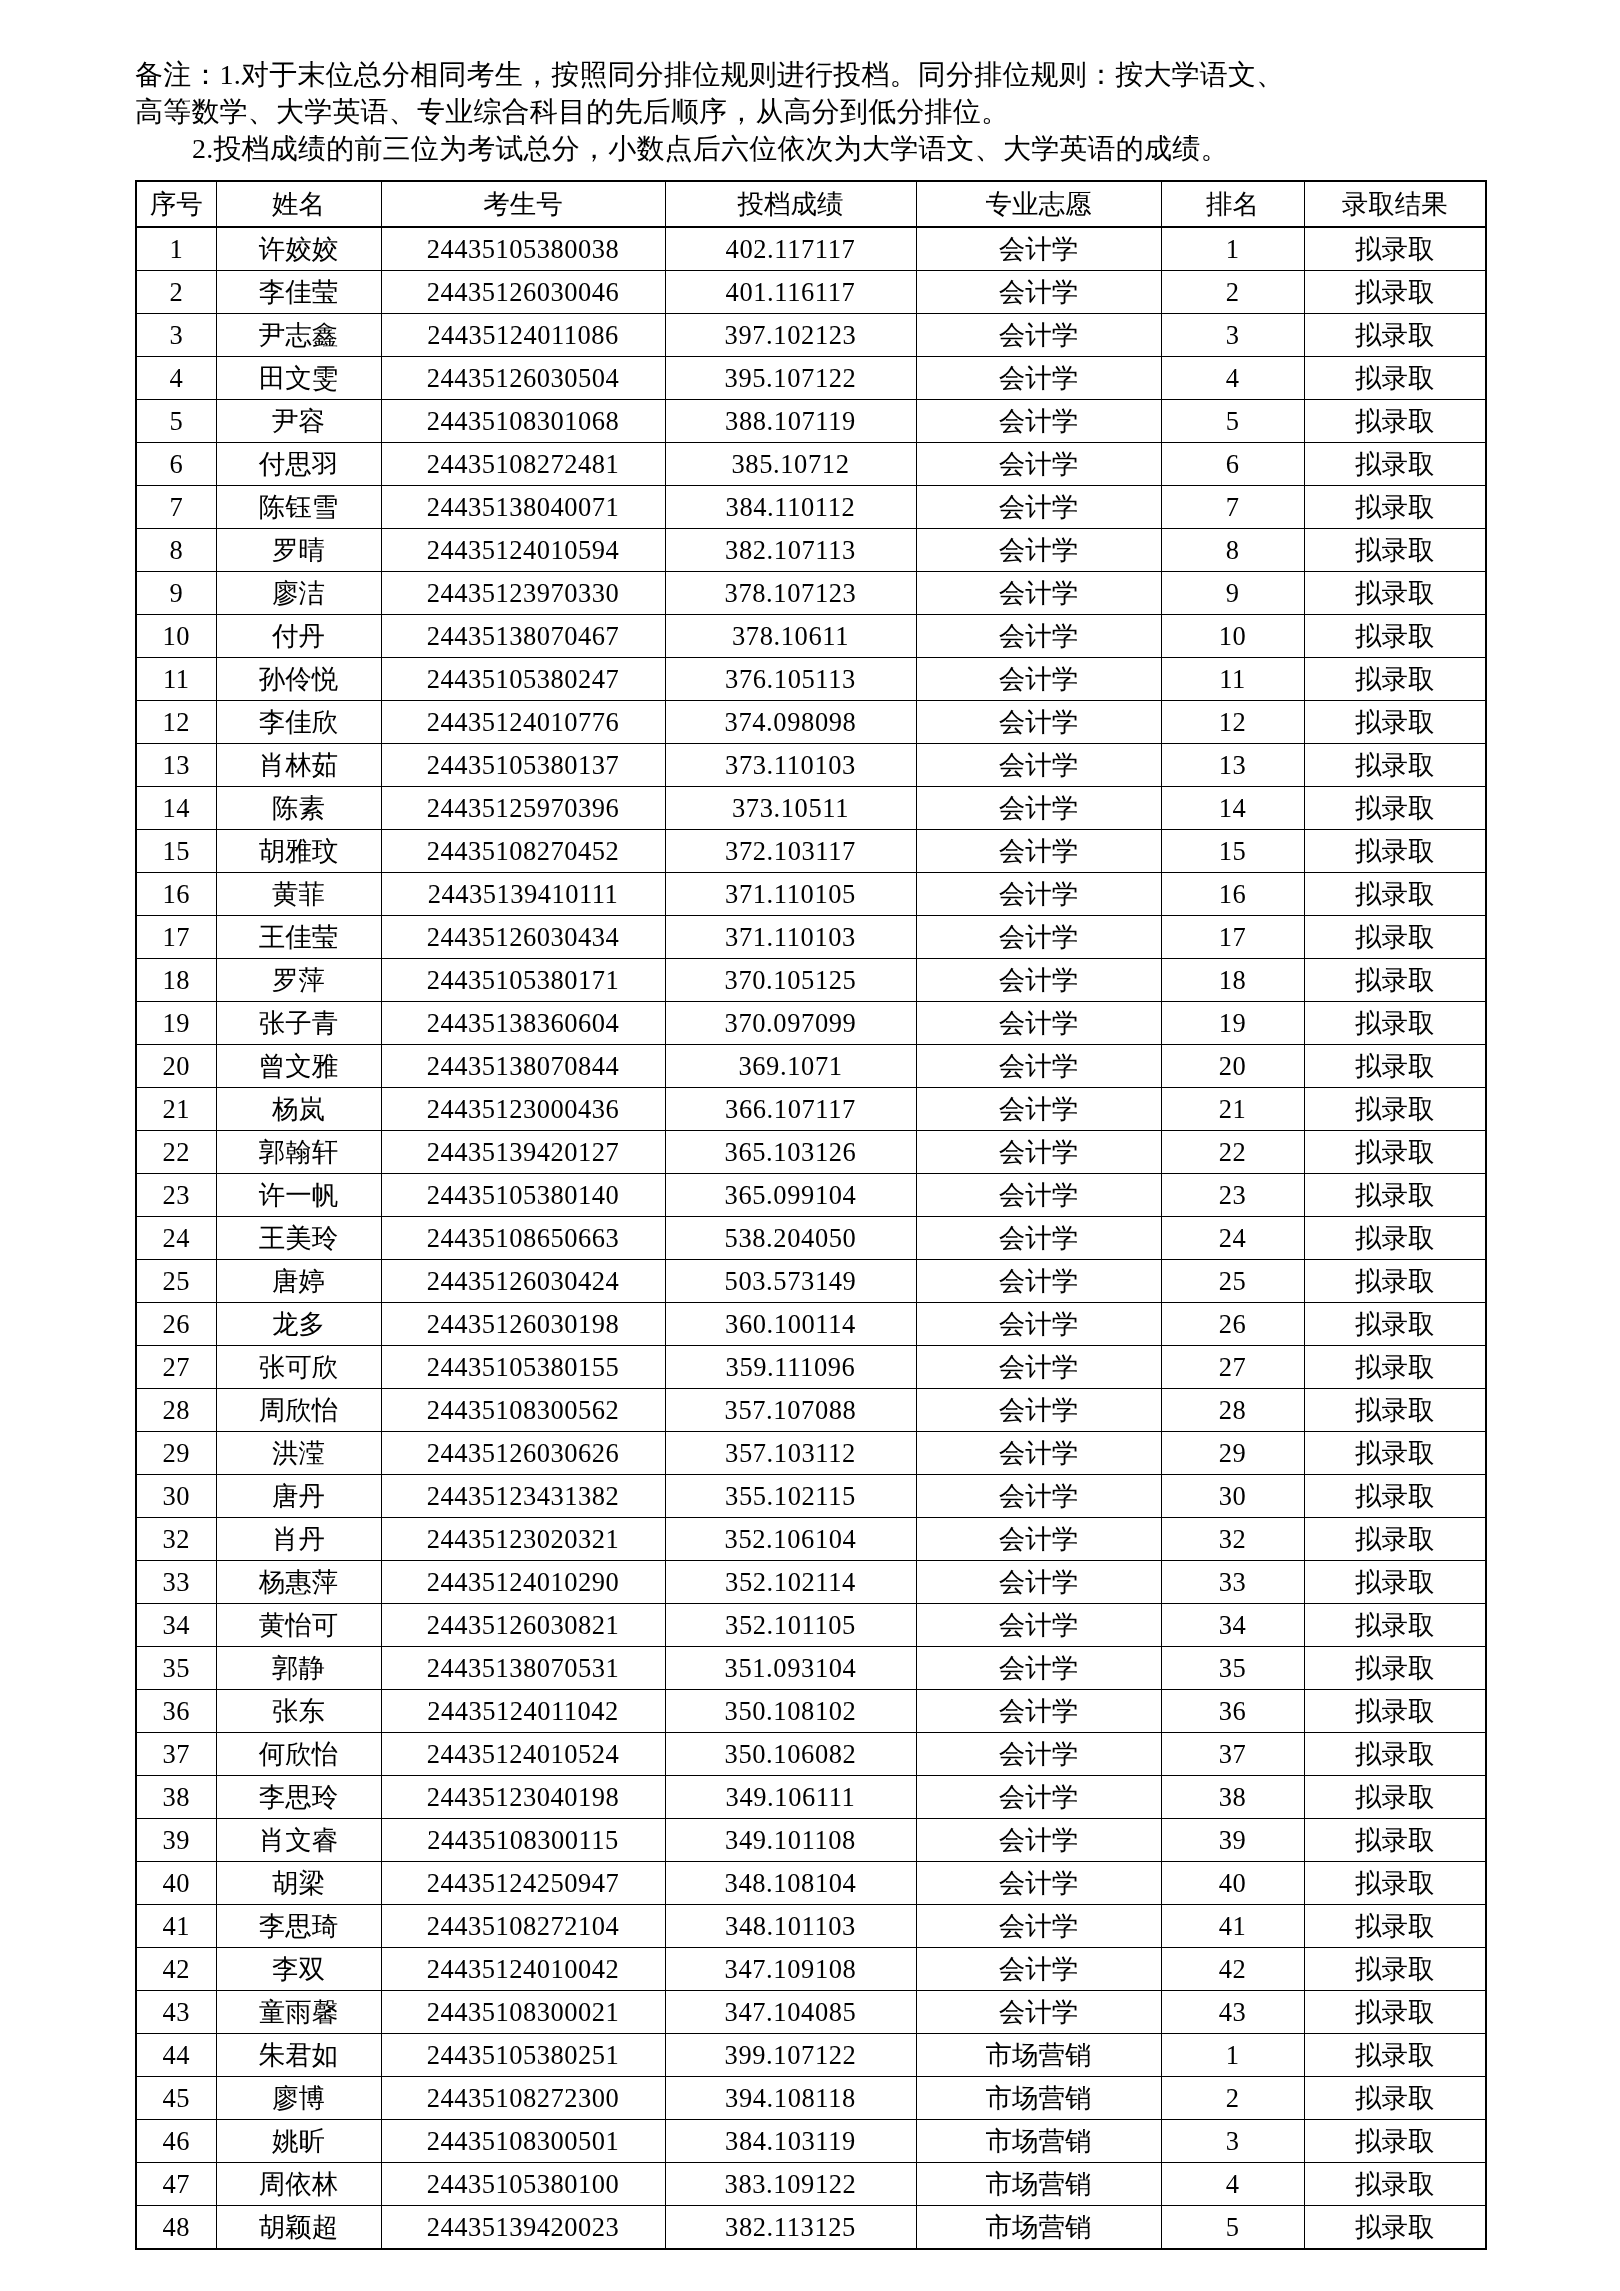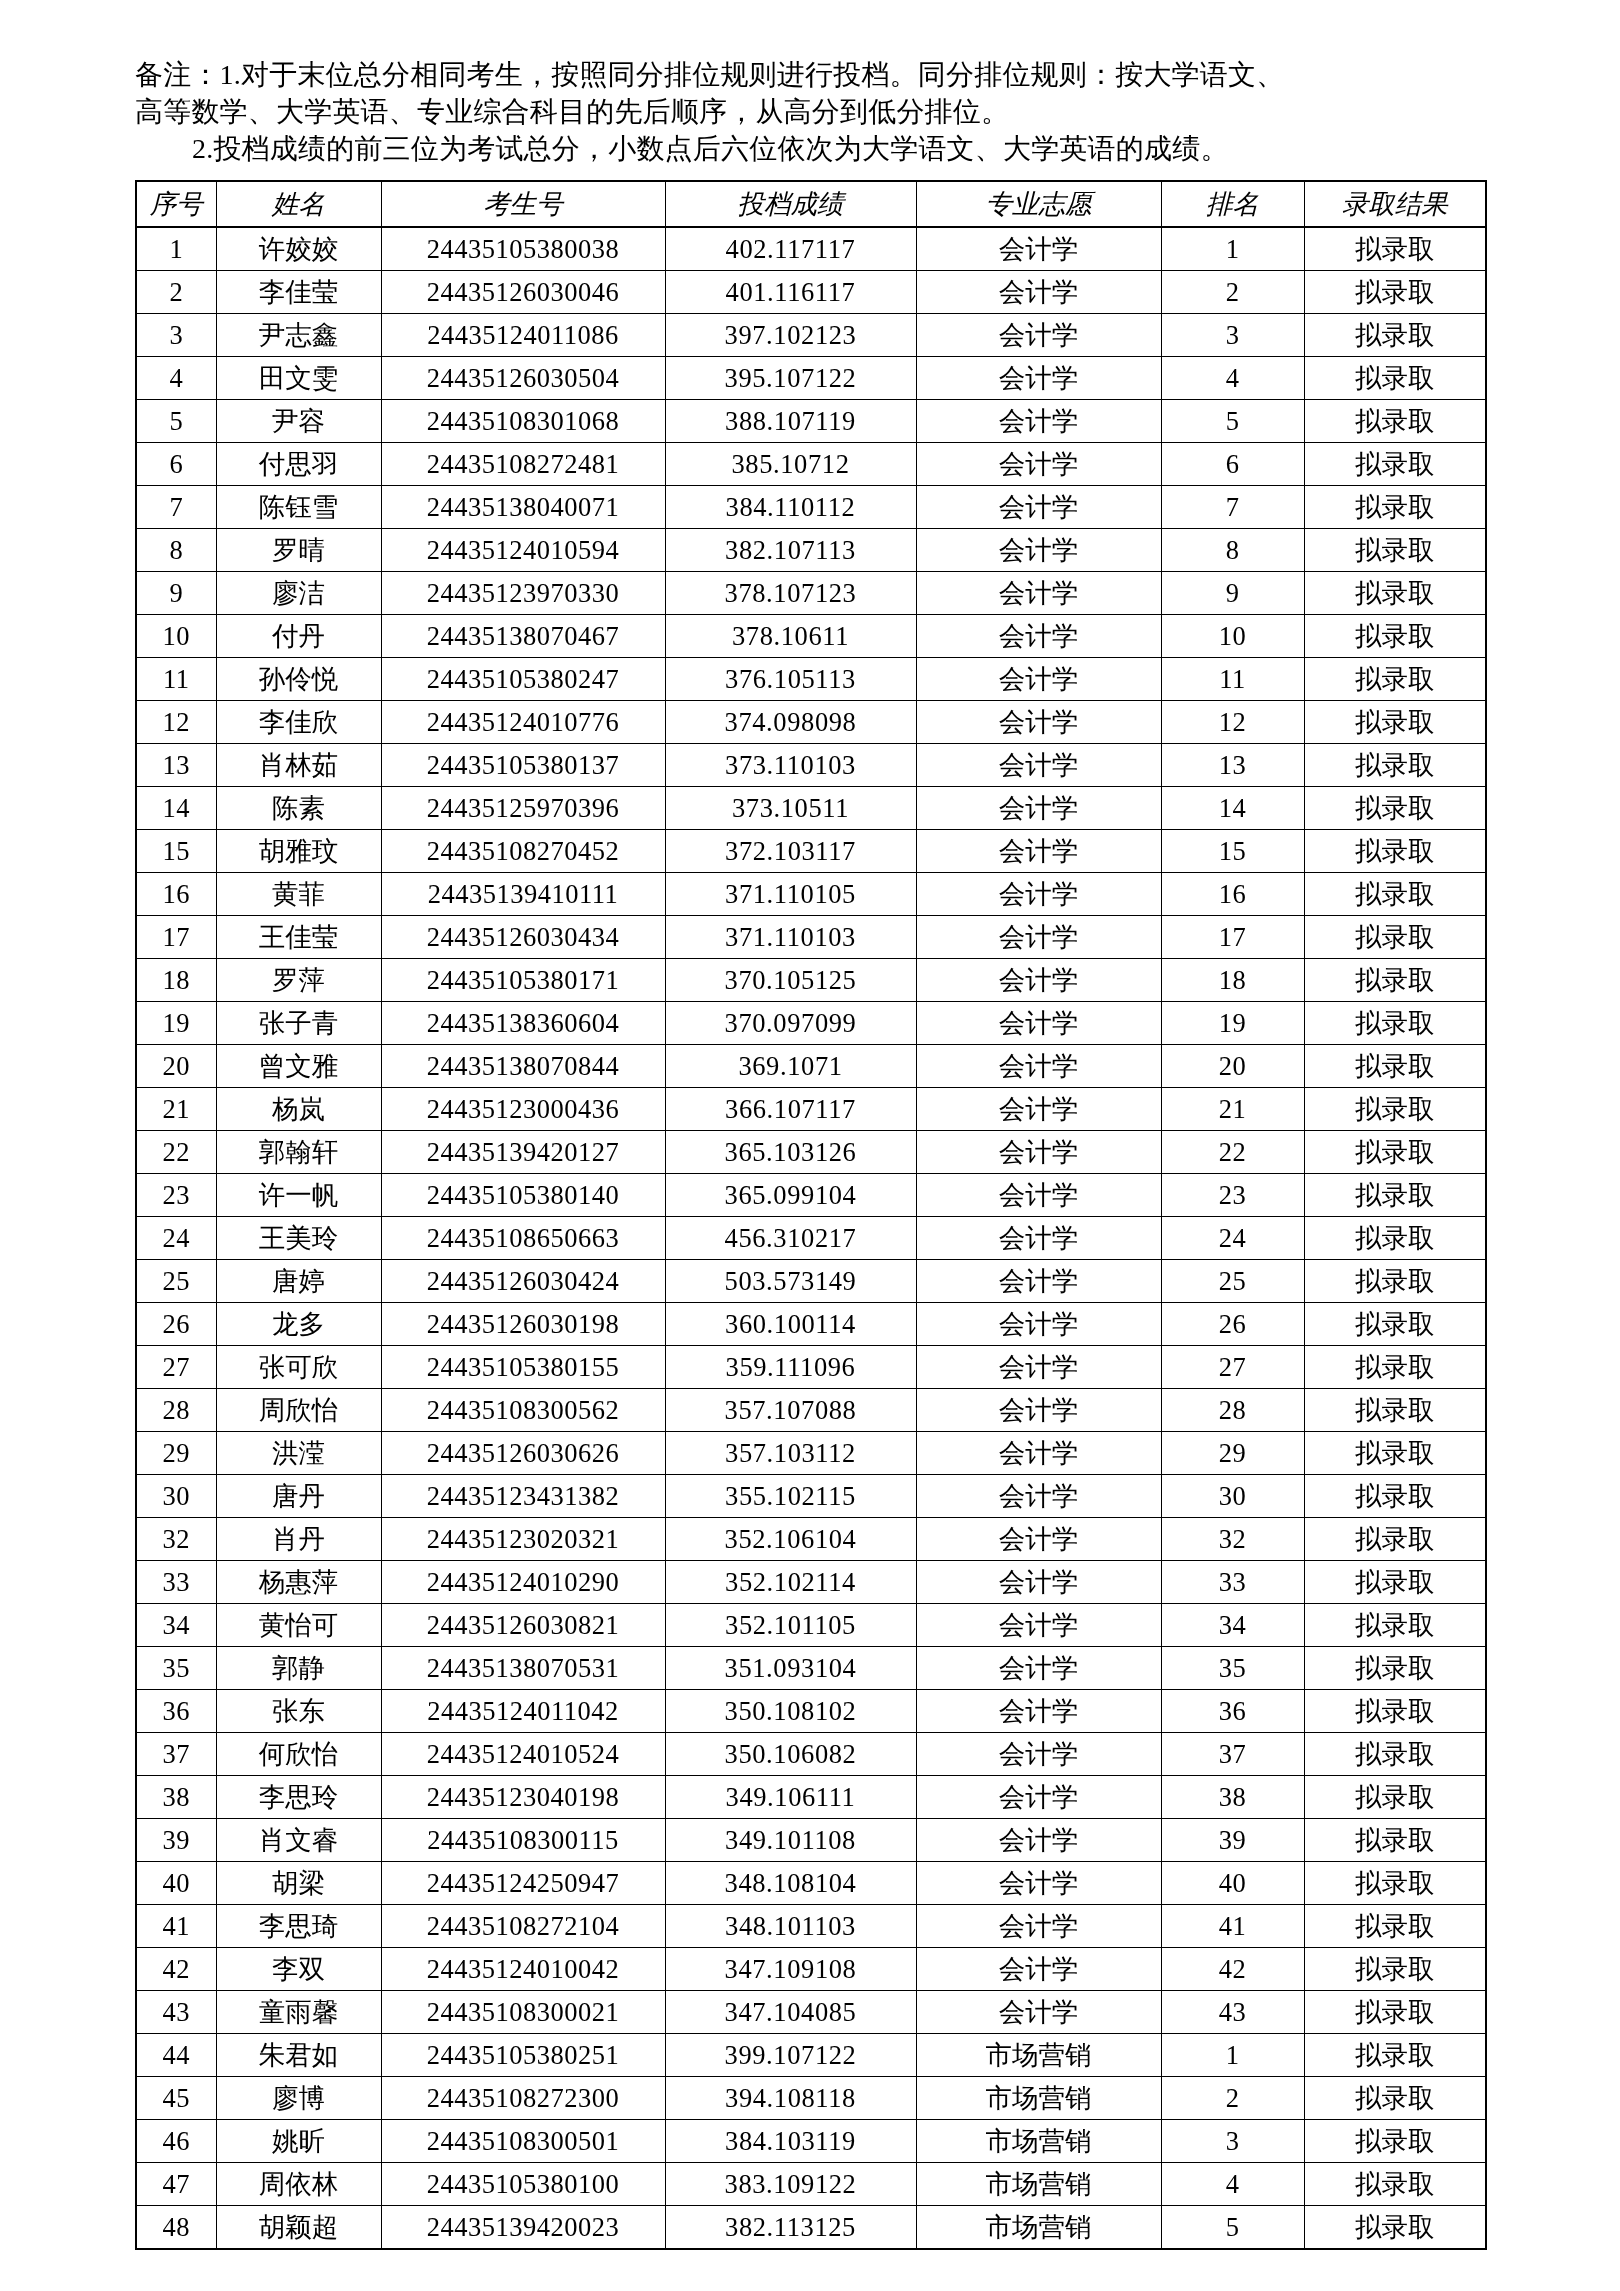--- a/index.html
+++ b/index.html
@@ -56,21 +56,21 @@
     border-bottom-width: 2.5px;
   }
   table.roster thead th:first-child,
   table.roster tbody td:first-child {
     border-left-width: 2.5px;
   }
   table.roster thead th:last-child,
   table.roster tbody td:last-child {
     border-right-width: 2.5px;
   }
-  table.roster thead tr th { border-top-width: 2.5px; font-style: italic; }
+  table.roster thead tr th { border-top-width: 2.5px; }
   table.roster tbody tr:last-child td { border-bottom-width: 2.5px; }
 
   
   col.c-seq    { width: 80px;  }
   col.c-name   { width: 165px; }
   col.c-exam   { width: 284px; }
   col.c-score  { width: 251px; }
   col.c-major  { width: 245px; }
   col.c-rank   { width: 143px; }
   col.c-result { width: 182px; }
@@ -318,21 +318,21 @@
           <td class="num">24435105380140</td>
           <td class="num score">365.099104</td>
           <td>会计学</td>
           <td class="num">23</td>
           <td>拟录取</td>
         </tr>
         <tr>
           <td class="num">24</td>
           <td>王美玲</td>
           <td class="num">24435108650663</td>
-          <td class="num score">456.310217</td>
+          <td class="num score">538.204050</td>
           <td>会计学</td>
           <td class="num">24</td>
           <td>拟录取</td>
         </tr>
         <tr>
           <td class="num">25</td>
           <td>唐婷</td>
           <td class="num">24435126030424</td>
           <td class="num score">503.573149</td>
           <td>会计学</td>

